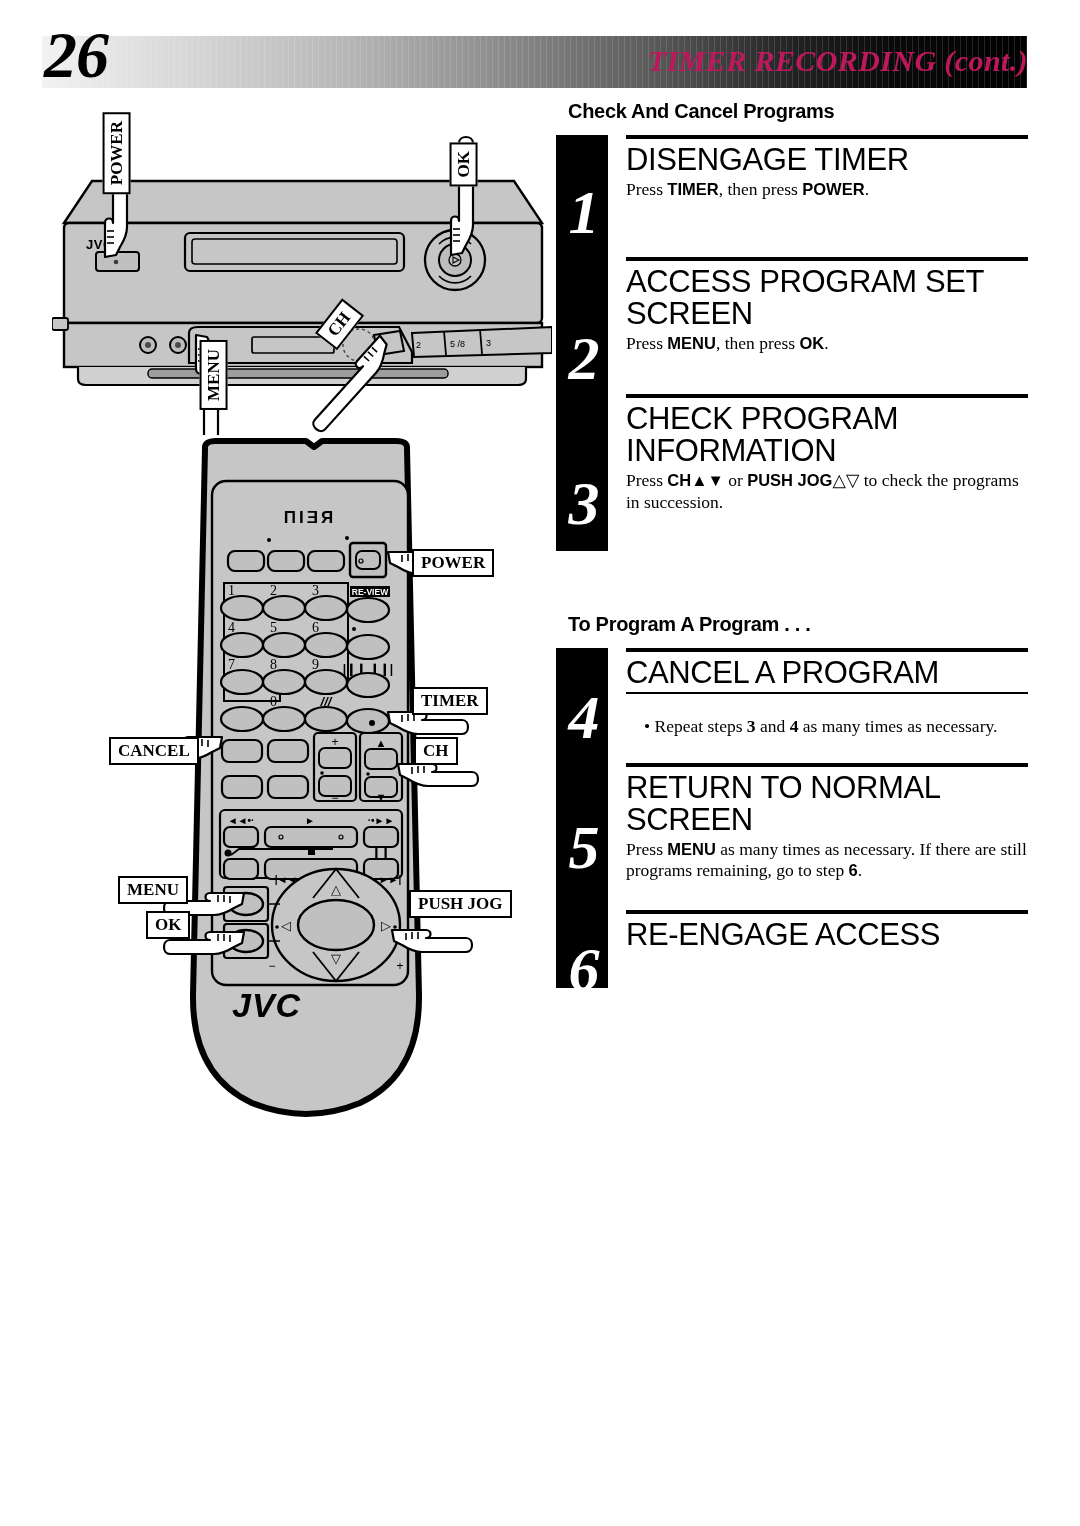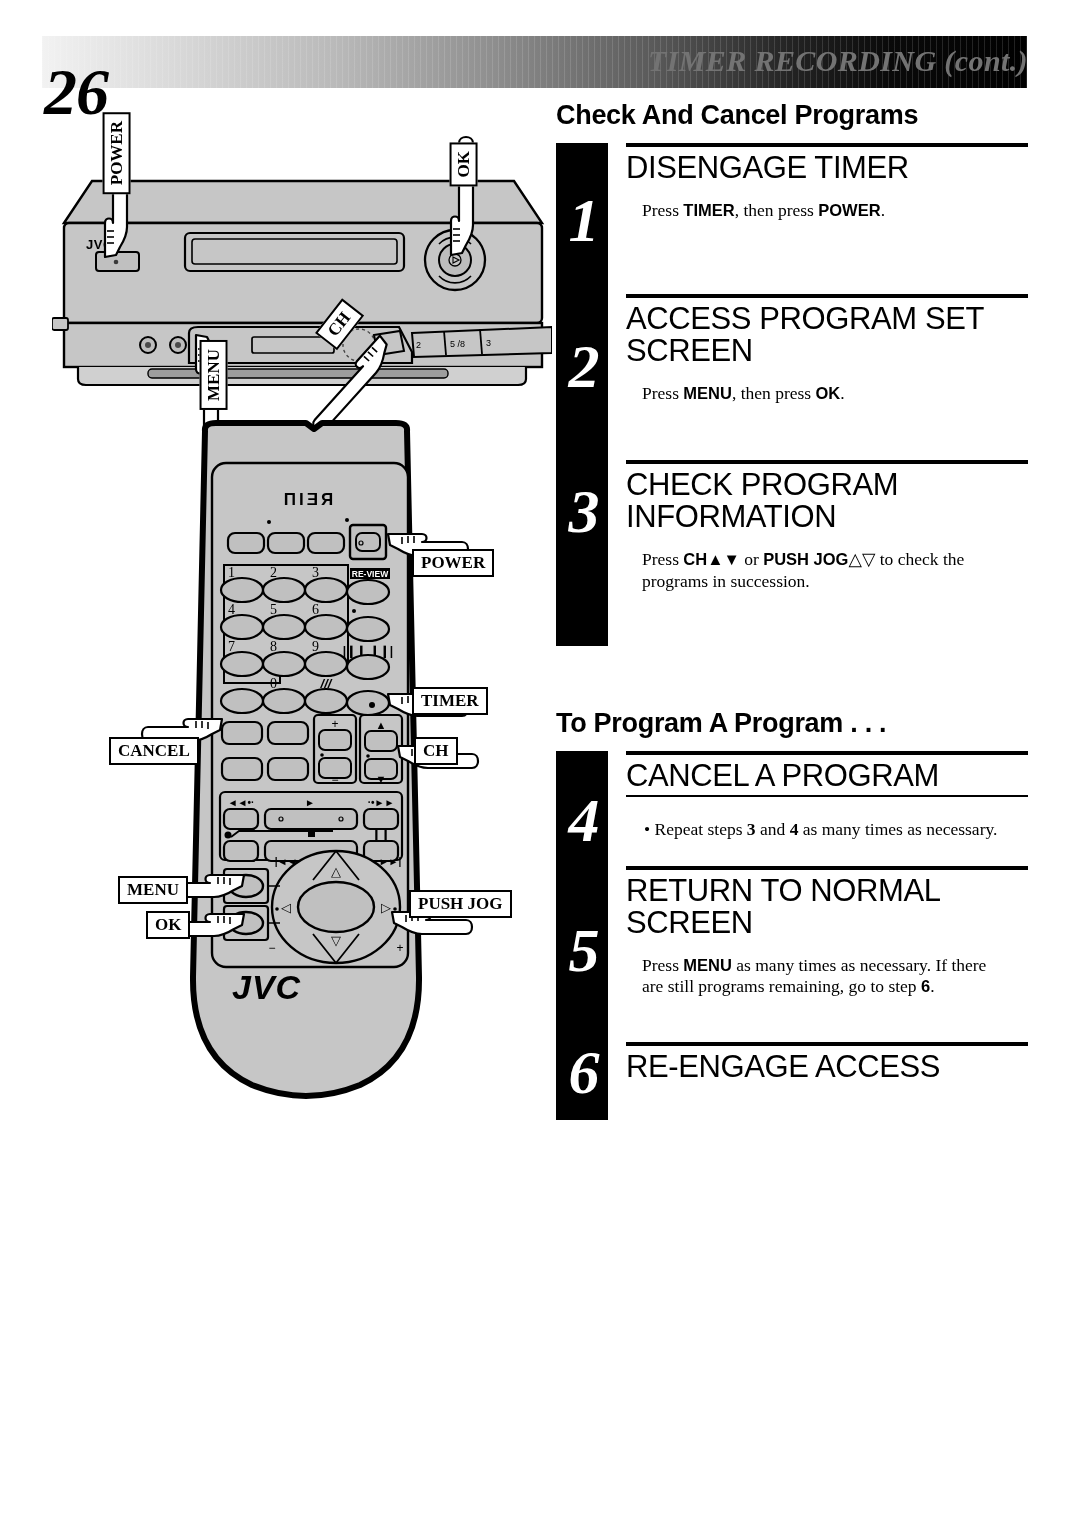--- a/index.html
+++ b/index.html
@@ -5,54 +5,54 @@
   html,body{margin:0;padding:0;background:#fff;}
   body{width:1080px;height:1526px;position:relative;overflow:hidden;
        font-family:"Liberation Sans",sans-serif;color:#000;}
 
   
   #header-band{position:absolute;left:42px;top:36px;width:985px;height:52px;
     background:linear-gradient(to right,#f2f2f2 0%,#d8d8d8 14%,#b9b9b9 30%,#8e8e8e 46%,#5a5a5a 62%,#232323 76%,#0a0a0a 86%,#000 100%);}
   #header-band:after{content:"";position:absolute;left:0;top:0;right:0;bottom:0;
     background:repeating-linear-gradient(to right,rgba(255,255,255,.13) 0 1px,rgba(0,0,0,0) 1px 6px);}
   #page-number{position:absolute;left:44px;top:22px;font-family:"Liberation Serif",serif;
-    font-style:italic;font-weight:700;font-size:66px;line-height:1;letter-spacing:-1px;z-index:3;margin-top:37px;}
-  #header-title{position:absolute;right:52px;top:44px;color:#737373;z-index:4;
+    font-style:italic;font-weight:700;font-size:66px;line-height:1;letter-spacing:-1px;z-index:3;}
+  #header-title{position:absolute;right:52px;top:44px;color:#be185d;z-index:4;
     font-family:"Liberation Serif",serif;font-style:italic;font-weight:700;
     font-size:30px;letter-spacing:.4px;white-space:nowrap;}
 
   
   #right-col{position:absolute;left:556px;top:100px;width:472px;}
 
   .section-heading{font-family:"Liberation Sans",sans-serif;font-weight:700;
-    font-size:27px;letter-spacing:-.3px;margin:0 0 12px 0;}
+    font-size:20px;letter-spacing:-.3px;margin:0 0 12px 12px;}
 
   .step-group{position:relative;margin-bottom:6px;}
   .step-bar{position:absolute;left:0;top:0;width:52px;bottom:0;background:#000;}
   .steps{margin-left:52px;padding-left:18px;}
 
   .step{position:relative;}
   .step-rule{height:4px;background:#000;margin-bottom:5px;}
   .step-title{font-family:"Liberation Sans",sans-serif;font-weight:400;
     font-size:31px;line-height:1.03;letter-spacing:-.4px;margin:0 0 3px 0;}
   .step-body{font-family:"Liberation Serif",serif;font-size:17.5px;
-    line-height:1.22;margin:16px;padding-bottom:4px;}
+    line-height:1.22;margin:0;padding-bottom:4px;}
   .step-body b{font-family:"Liberation Sans",sans-serif;font-weight:700;font-size:16.5px;}
   .step-note{font-family:"Liberation Serif",serif;font-size:17.5px;line-height:1.22;
     margin:18px;padding:4px 0 8px 0;}
   .step-note b{font-weight:700;}
   .sep-rule{height:2px;background:#000;margin:2px 0 0 0;}
 
   .num{position:absolute;color:#fff;font-family:"Liberation Serif",serif;
     font-style:italic;font-weight:700;font-size:62px;line-height:1;
     left:4px;width:48px;text-align:center;}
 
   
   #vcr-illustration{position:absolute;left:52px;top:105px;width:500px;height:330px;}
-  #remote-illustration{position:absolute;left:100px;top:417px;width:430px;height:690px;}
+  #remote-illustration{position:absolute;left:100px;top:435px;width:430px;height:690px;}
 
   .calloutbox{position:absolute;border:2px solid #000;background:#fff;
     font-family:"Liberation Serif",serif;font-weight:700;font-size:17px;
     padding:2px 7px;white-space:nowrap;z-index:6;line-height:1.15;}
   .calloutbox.vert{writing-mode:vertical-rl;transform:rotate(180deg);padding:7px 2px;}
 </style>
 </head>
 <body>
 
 <div id="header-band"></div>

